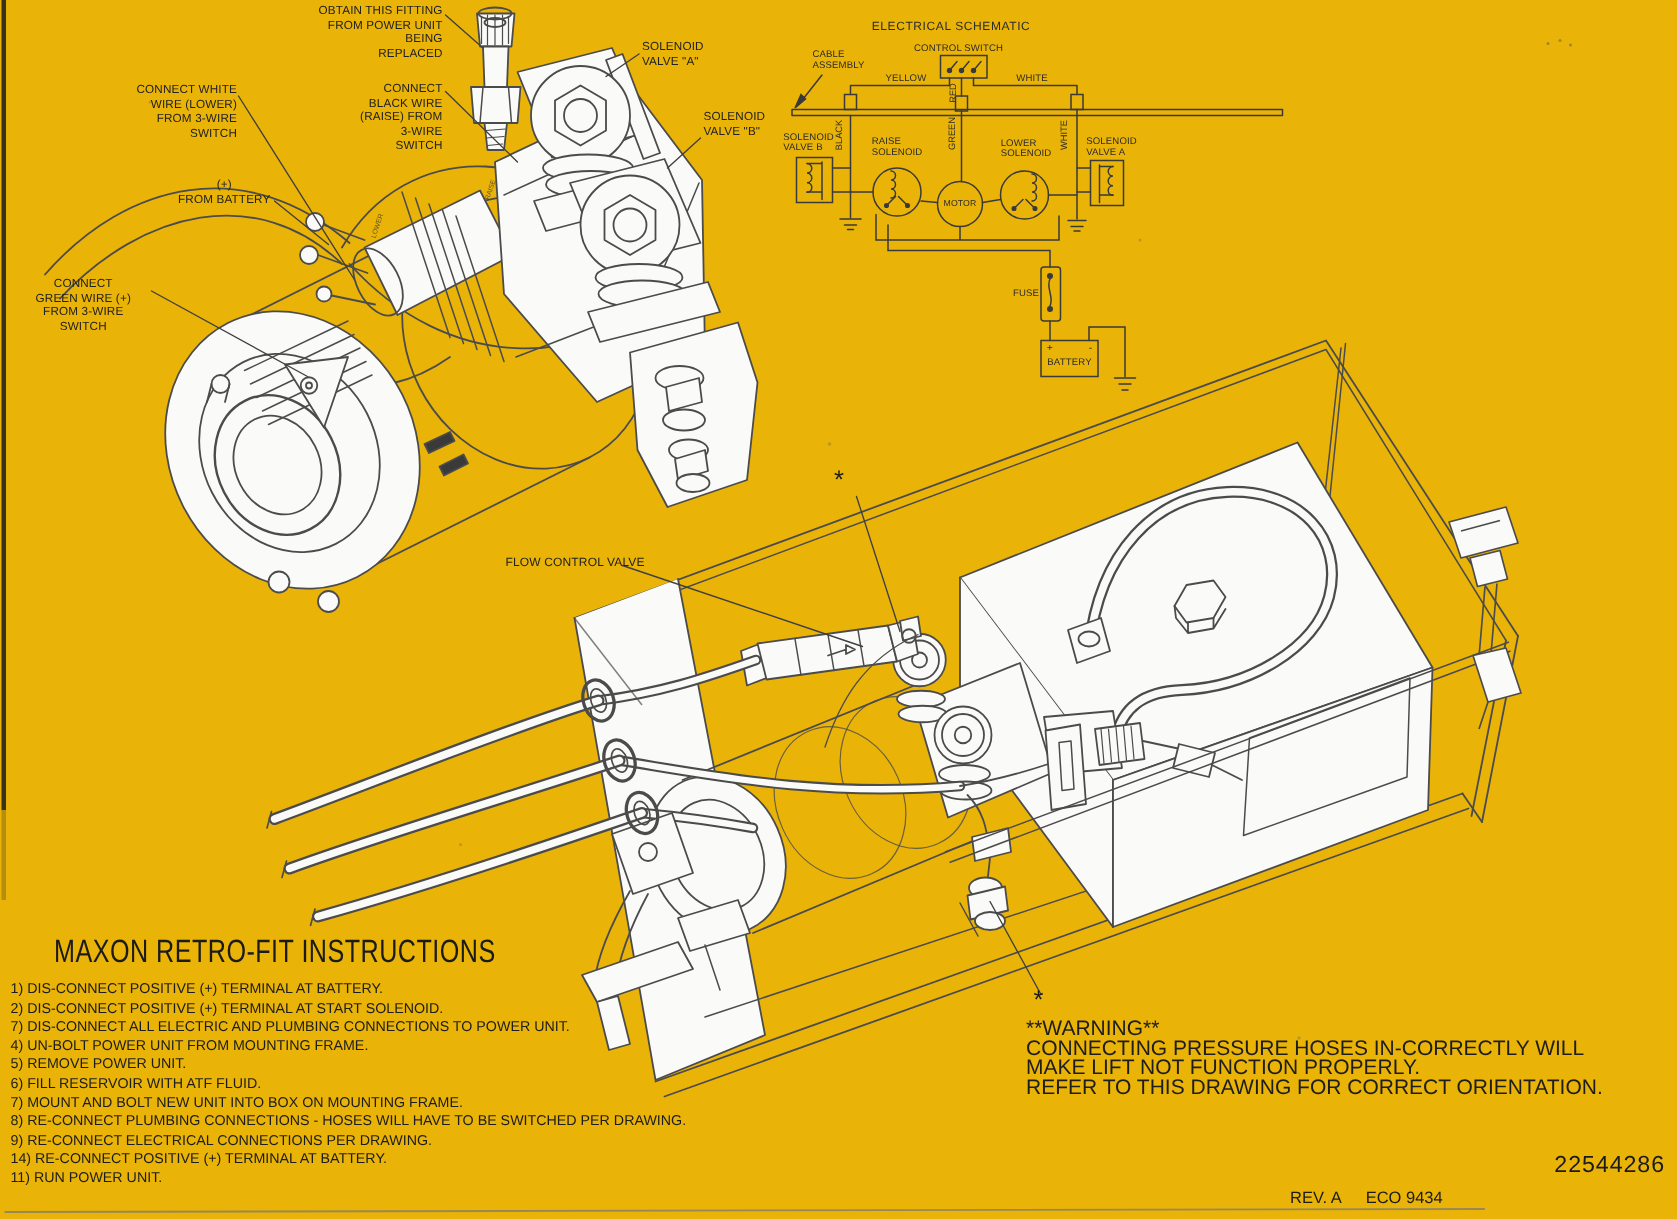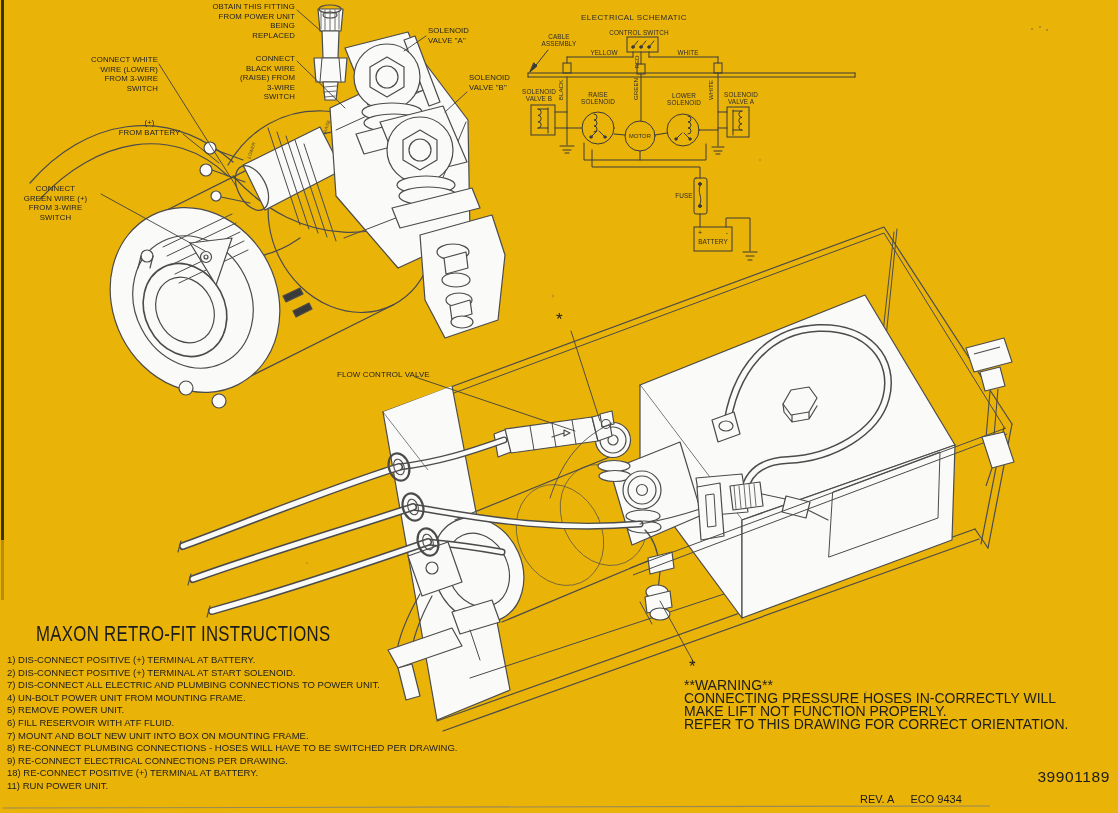--- a/index.html
+++ b/index.html
@@ -4,21 +4,21 @@
 <style>
   html,body{margin:0;padding:0;background:#e8e8e6;}
   #stage{position:relative;width:1118px;height:813px;background:#eab308;overflow:hidden;
          font-family:"Liberation Sans",sans-serif;color:#242424;}
   #art{position:absolute;left:0;top:0;}
   .lbl{position:absolute;font-size:7.8px;line-height:1.22;letter-spacing:.1px;color:#222;
        white-space:pre-line;}
   .r{text-align:right;}
   .c{text-align:center;}
   .sch{position:absolute;font-size:6.4px;line-height:1.15;color:#2c2c2c;white-space:pre-line;
-       transform:translateX(-50%);text-align:center;letter-spacing:.1px;}
+       transform:translateX(-50%);text-align:left;letter-spacing:.1px;}
   .schv{position:absolute;font-size:6.2px;color:#2c2c2c;transform:translate(-50%,-50%) rotate(-90deg);
         white-space:nowrap;}
   .micro{position:absolute;font-size:4.6px;color:#333;opacity:.75;transform:rotate(-72deg);}
   .star{position:absolute;font-size:17px;color:#1d1d1d;}
   .title{position:absolute;font-size:21.5px;letter-spacing:.4px;color:#1b1b1b;
          transform:scaleX(.78);transform-origin:left top;white-space:nowrap;}
   .steps{position:absolute;font-size:9.5px;color:#1d1d1d;}
   .steps div{height:12.6px;line-height:12.6px;white-space:nowrap;}
   .warn{position:absolute;font-size:14px;color:#1d1d1d;}
   .warn div{height:12.9px;line-height:12.9px;white-space:nowrap;}
@@ -401,22 +401,22 @@
 <div class="steps" style="left:7px;top:654px">
   <div>1) DIS-CONNECT POSITIVE (+) TERMINAL AT BATTERY.</div>
   <div>2) DIS-CONNECT POSITIVE (+) TERMINAL AT START SOLENOID.</div>
   <div>7) DIS-CONNECT ALL ELECTRIC AND PLUMBING CONNECTIONS TO POWER UNIT.</div>
   <div>4) UN-BOLT POWER UNIT FROM MOUNTING FRAME.</div>
   <div>5) REMOVE POWER UNIT.</div>
   <div>6) FILL RESERVOIR WITH ATF FLUID.</div>
   <div>7) MOUNT AND BOLT NEW UNIT INTO BOX ON MOUNTING FRAME.</div>
   <div>8) RE-CONNECT PLUMBING CONNECTIONS - HOSES WILL HAVE TO BE SWITCHED PER DRAWING.</div>
   <div>9) RE-CONNECT ELECTRICAL CONNECTIONS PER DRAWING.</div>
-  <div>18) RE-CONNECT POSITIVE (+) TERMINAL AT BATTERY.</div>
+  <div>14) RE-CONNECT POSITIVE (+) TERMINAL AT BATTERY.</div>
   <div>11) RUN POWER UNIT.</div>
 </div>
 
-<div class="pn" style="left:860px;top:768px;width:250px">39901189</div>
+<div class="pn" style="left:860px;top:768px;width:250px">22544286</div>
 <div class="rev" style="left:860px;top:793px;width:250px">
   <span>REV. A</span><span class="gap">ECO 9434</span>
 </div>
 
 </div>
 
 </body></html>

